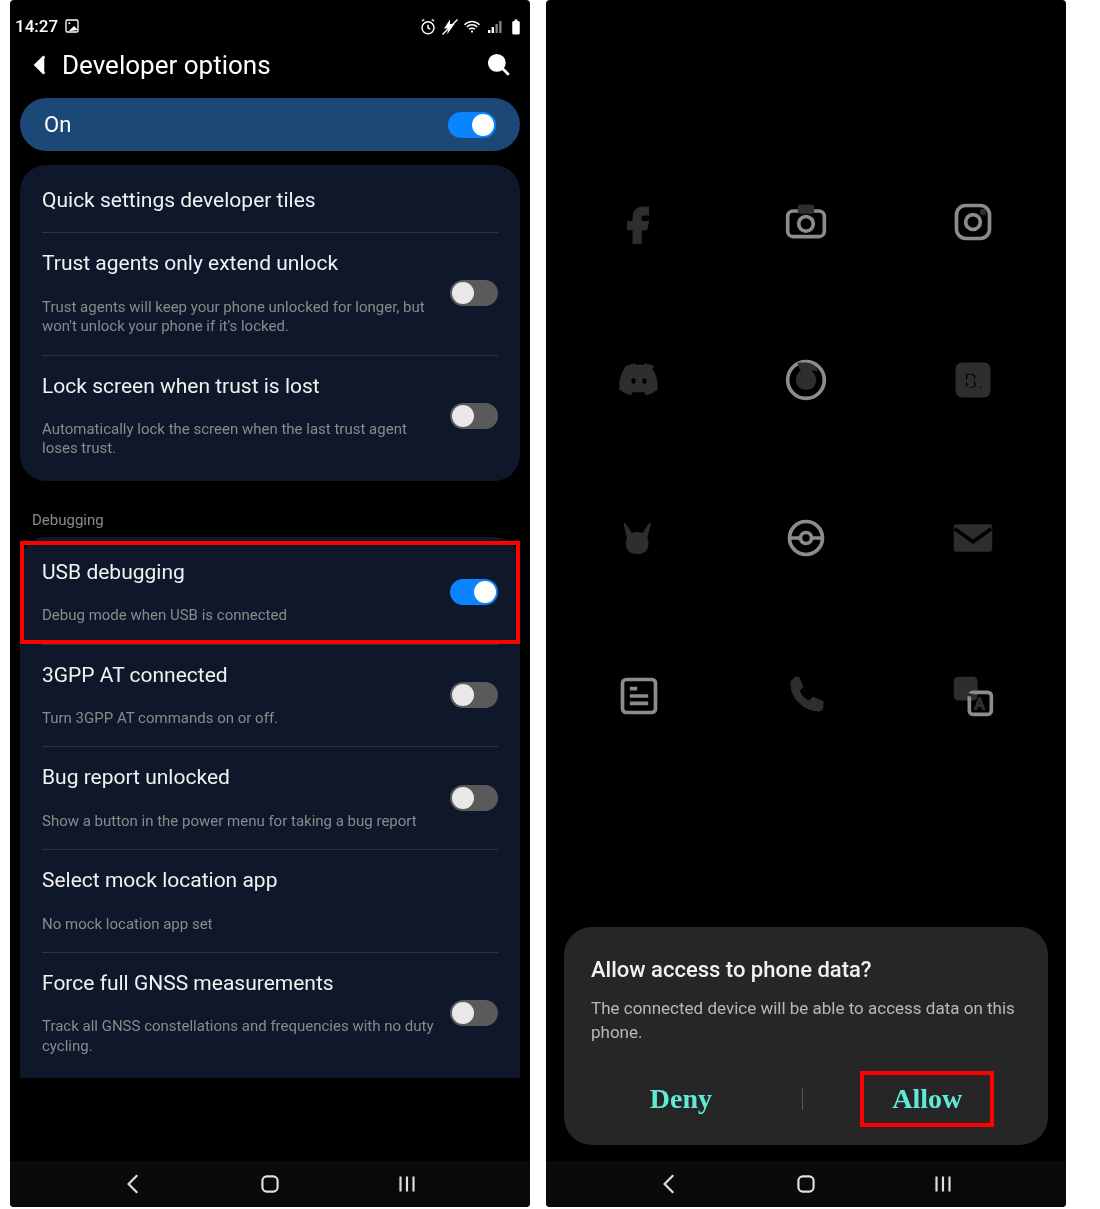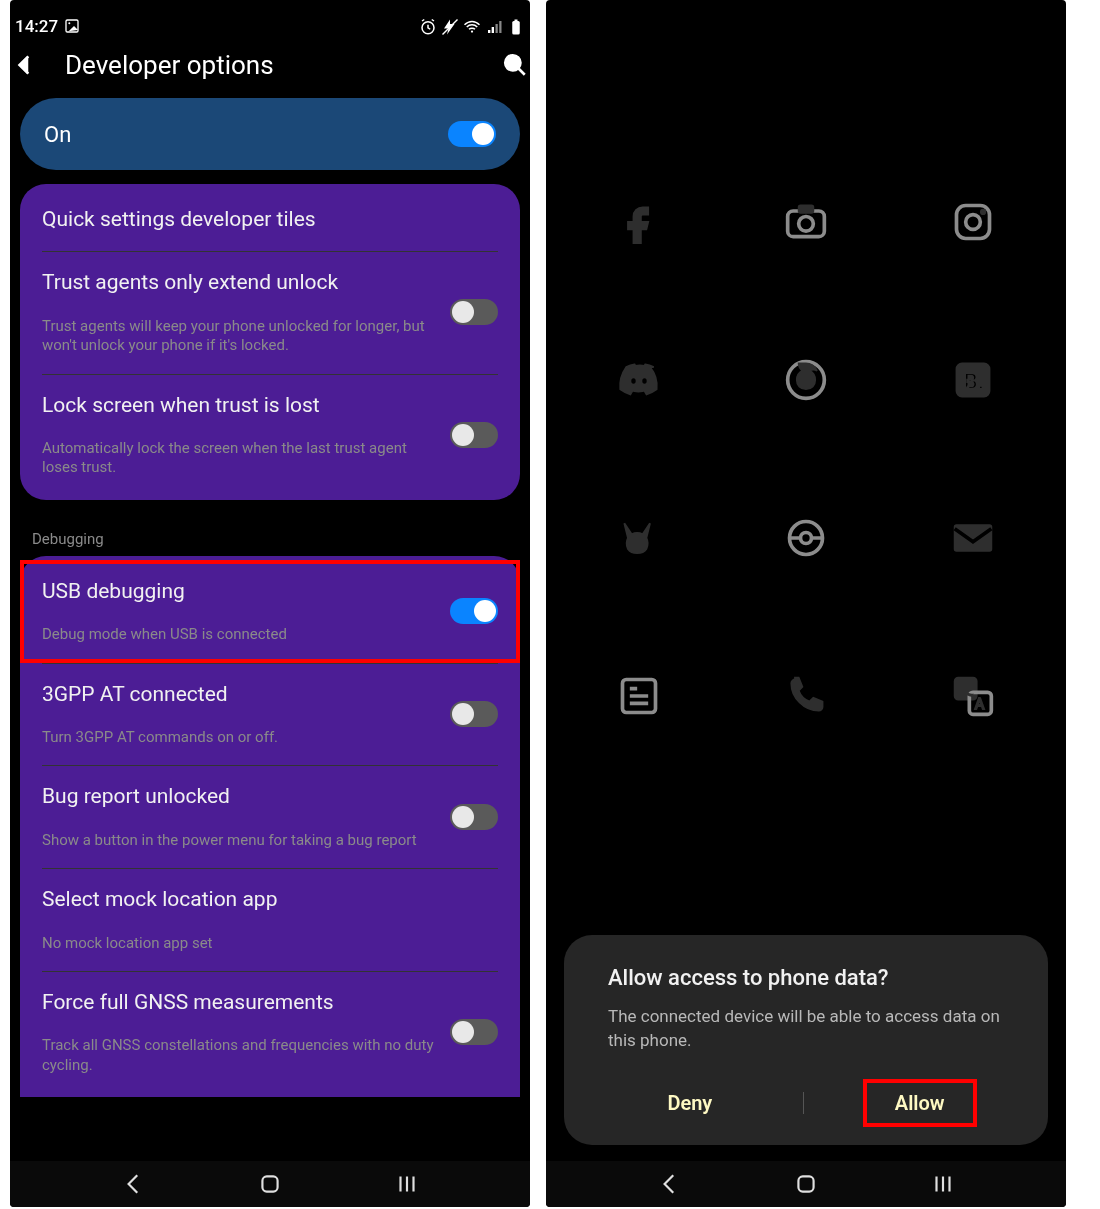--- a/index.html
+++ b/index.html
@@ -6,39 +6,39 @@
   body { background:#fff; width:1100px; height:1209px; display:flex; gap:16px; padding:0 10px; }
   .phone { width:520px; height:1207px; background:#000; color:#fff; border-radius:4px; position:relative; overflow:hidden; display:flex; flex-direction:column; }
   
   
   .status-bar { height:36px; display:flex; align-items:flex-end; justify-content:space-between; padding:0 5px; font-size:17px; font-weight:500;gap:19px;}
   .status-left { display:flex; gap:6px; align-items:center;}
   .status-right { display:flex; gap:4px; align-items:center;}
   .status-right svg { width:18px; height:18px; fill:#fff;}
   
   
-  .header { display:flex; align-items:center; padding:14px 2px 18px; gap:27px;}
+  .header { display:flex; align-items:center; padding:14px 18px 18px; gap:8px;}
   .header .title { font-size:26px; font-weight:400;}
   .back-arrow, .search-icon { width:26px; height:26px; fill:#fff; stroke:#fff;}
   .header-spacer { flex:1;}
   
   
-  .master-toggle { background:#1b4877; margin:0 10px 14px; border-radius:36px; height:72px; display:flex; align-items:center; padding:0 24px; justify-content:space-between;}
+  .master-toggle { background:#1b4877; margin:0 10px 14px; border-radius:36px; height:53px; display:flex; align-items:center; padding:0 24px; justify-content:space-between;}
   .master-toggle .label { font-size:22px; color:#fff;}
   
   
   .switch { width:48px; height:26px; border-radius:13px; position:relative; cursor:pointer;}
   .switch .knob { position:absolute; width:22px; height:22px; border-radius:50%; top:2px; transition:.2s;}
   .switch.on { background:#0a84ff;}
   .switch.on .knob { right:2px; background:#fff;}
   .switch.off { background:#5a5a5a;}
   .switch.off .knob { left:2px; background:#e8e8e8;}
   
   
-  .card { background:#4c1d95; margin:0 10px 12px; border-radius:26px; padding:4px 0;}
+  .card { background:#0f172a; margin:0 10px 12px; border-radius:26px; padding:4px 0;}
   .card.no-round-bottom { border-bottom-left-radius:0; border-bottom-right-radius:0; margin-bottom:0; }
   .row { padding:18px 22px; display:flex; align-items:center; gap:14px; position:relative;}
   .row + .row::before { content:""; position:absolute; top:0; left:22px; right:22px; height:1px; background:#333;}
   .row-text { flex:1;}
   .row-title { font-size:21px; color:#f1f1f1; line-height:1.3;}
   .row-sub { font-size:15px; color:#8a8a8a; margin-top:20px; line-height:1.3;}
   
   .section-label { color:#8a8a8a; font-size:15px; padding:18px 22px 8px; }
   
   
@@ -47,25 +47,25 @@
   
   .navbar { position:absolute; bottom:0; left:0; right:0; height:46px; background:#0a0a0a; display:flex; justify-content:space-evenly; align-items:center;}
   .navbar svg { width:26px; height:26px; fill:none; stroke:#e0e0e0; stroke-width:2;}
   
   
   .home-screen { flex:1; padding:60px 40px 0; position:relative;}
   .app-grid { display:grid; grid-template-columns:repeat(3,1fr); gap:110px 60px; justify-items:center; margin-top:140px;}
   .app-icon { width:44px; height:44px; fill:#555; opacity:.55;}
   
   
-  .dialog { position:absolute; left:18px; right:18px; bottom:62px; background:#262626; border-radius:28px; padding:30px 44px 22px;}
+  .dialog { position:absolute; left:18px; right:18px; bottom:62px; background:#262626; border-radius:28px; padding:30px 27px 22px;}
   .dialog-title { font-size:22px; color:#f1f1f1; margin-bottom:14px; font-weight:500;}
   .dialog-text { font-size:17px; color:#b8b8b8; line-height:1.45;}
   .dialog-btns { display:flex; justify-content:space-around; align-items:center; margin-top:30px;}
-  .dialog-btn { color:#fef9c3; font-size:20px; font-weight:600; padding:8px 28px; cursor:pointer;}
+  .dialog-btn { color:#5eead4; font-size:28px; font-weight:600; padding:8px 28px; cursor:pointer;font-family:Liberation Serif, serif;}
   .btn-divider { width:1px; height:22px; background:#555;}
   .dialog-btn.hl-btn { outline:4px solid #ff0000; padding:8px 28px;}
   
   .scroll-area { flex:1; overflow:hidden;}
 </style>
 </head>
 <body>
 
 <div class="phone">
   <div class="status-bar">

